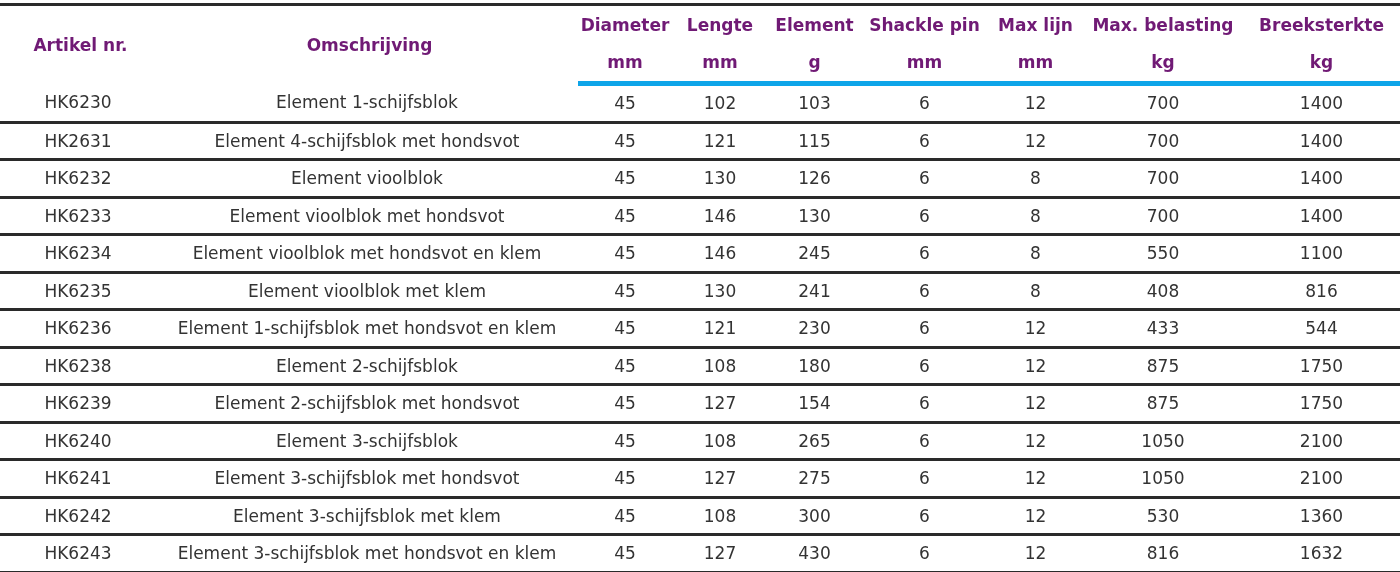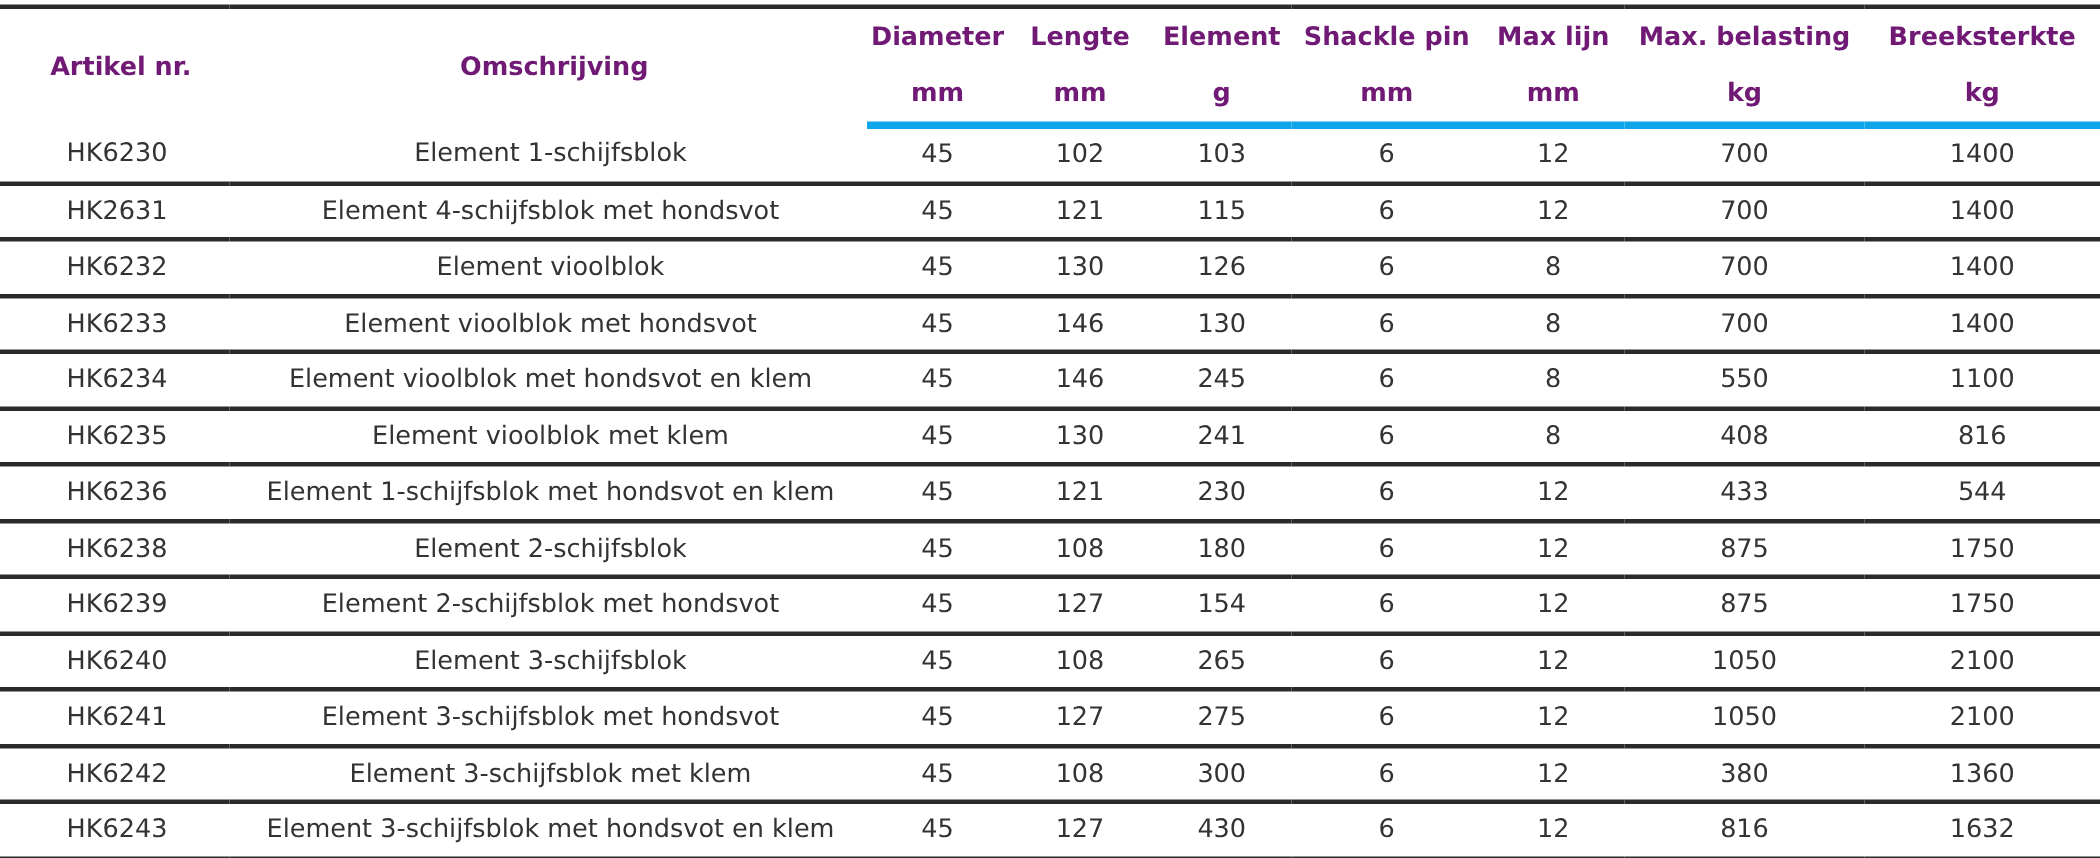--- a/index.html
+++ b/index.html
@@ -178,21 +178,21 @@
         <td class="num">2100</td>
       </tr>
       <tr>
         <td class="left">HK6242</td>
         <td class="left">Element 3-schijfsblok met klem</td>
         <td class="num">45</td>
         <td class="num">108</td>
         <td class="num">300</td>
         <td class="num">6</td>
         <td class="num">12</td>
-        <td class="num">380</td>
+        <td class="num">530</td>
         <td class="num">1360</td>
       </tr>
       <tr>
         <td class="left">HK6243</td>
         <td class="left">Element 3-schijfsblok met hondsvot en klem</td>
         <td class="num">45</td>
         <td class="num">127</td>
         <td class="num">430</td>
         <td class="num">6</td>
         <td class="num">12</td>

